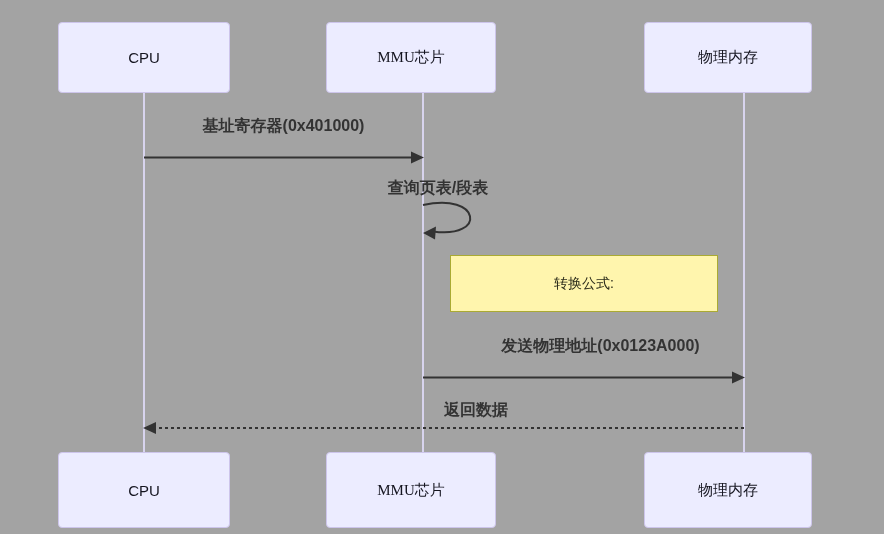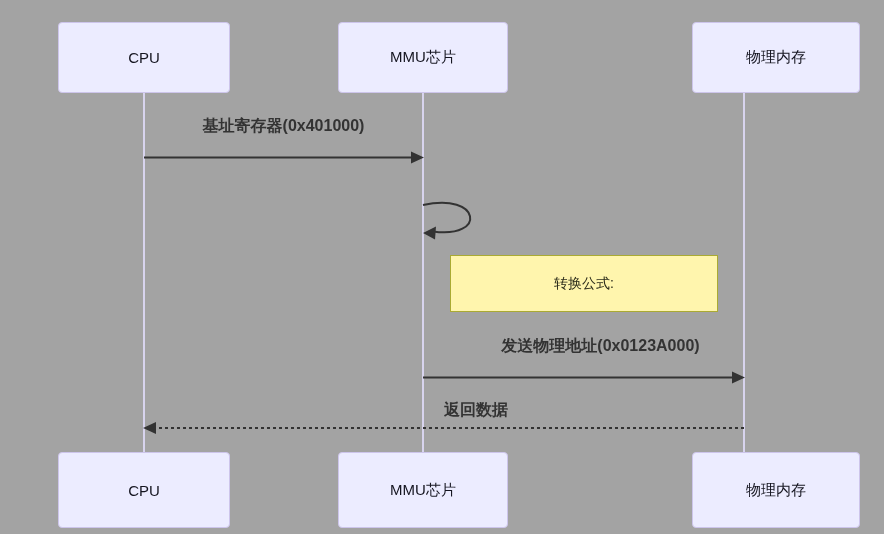--- a/index.html
+++ b/index.html
@@ -28,22 +28,22 @@
     display: flex;
     align-items: center;
     justify-content: center;
     font-size: 15px;
     color: #14141f;
     box-sizing: border-box;
   }
   .actor.top { top: 22px; height: 71px; }
   .actor.bottom { top: 452px; height: 76px; }
   .actor.cpu { left: 58px; width: 172px; }
-  .actor.mmu { left: 338px; width: 170px; }
-  .actor.mem { left: 692px; width: 168px; }
+  .actor.mmu { left: 326px; width: 170px; font-family: Liberation Serif, serif; }
+  .actor.mem { left: 644px; width: 168px; }
   .msg-label {
     position: absolute;
     font-size: 16px;
     font-weight: bold;
     color: #333333;
     text-align: center;
     line-height: 20px;
     white-space: nowrap;
   }
   .msg1 { left: 144px; width: 279px; top: 116px; }
@@ -95,20 +95,21 @@
     <span>CPU</span>
   </div>
   <div class="actor top mmu">
     <span>MMU芯片</span>
   </div>
   <div class="actor top mem">
     <span>物理内存</span>
   </div>
 
   <div class="msg-label msg1">基址寄存器(0x401000)</div>
+  <div class="msg-label msg-self">查询页表/段表</div>
   <div class="msg-label msg3">发送物理地址(0x0123A000)</div>
   <div class="msg-label msg4">返回数据</div>
 
   <div class="note">
     <div>转换公式:</div>
   </div>
 
   <div class="actor bottom cpu">
     <span>CPU</span>
   </div>

